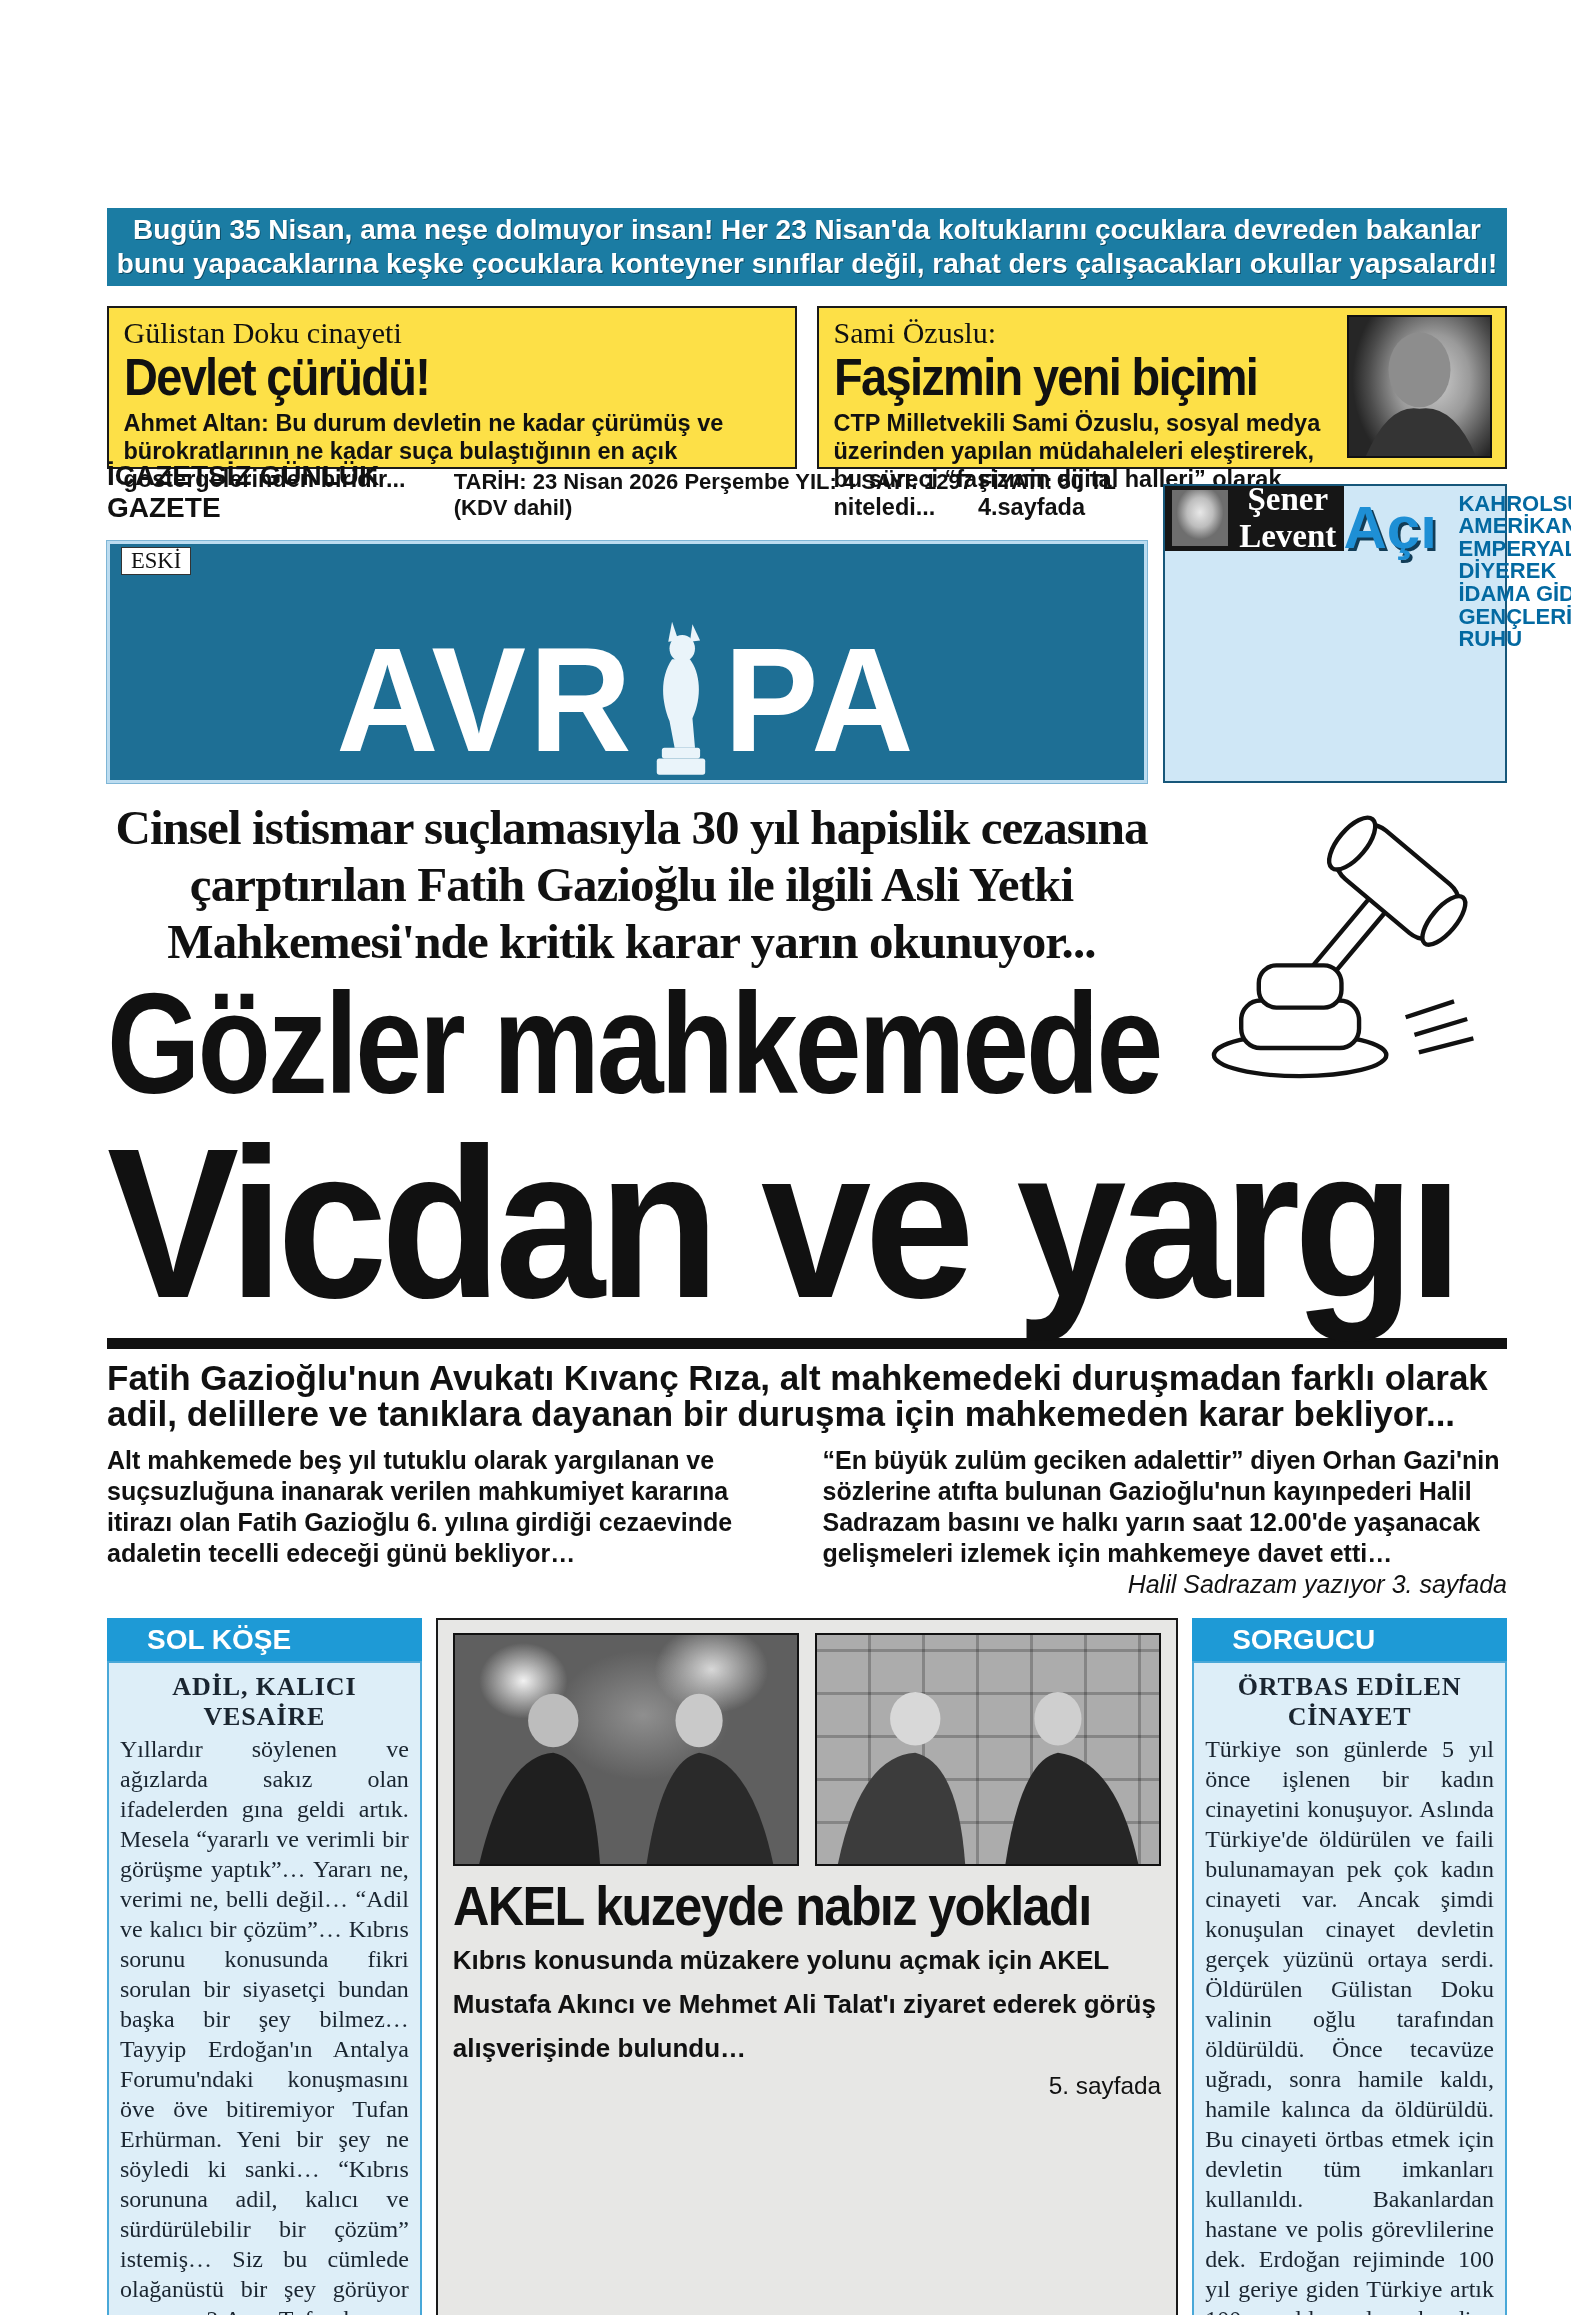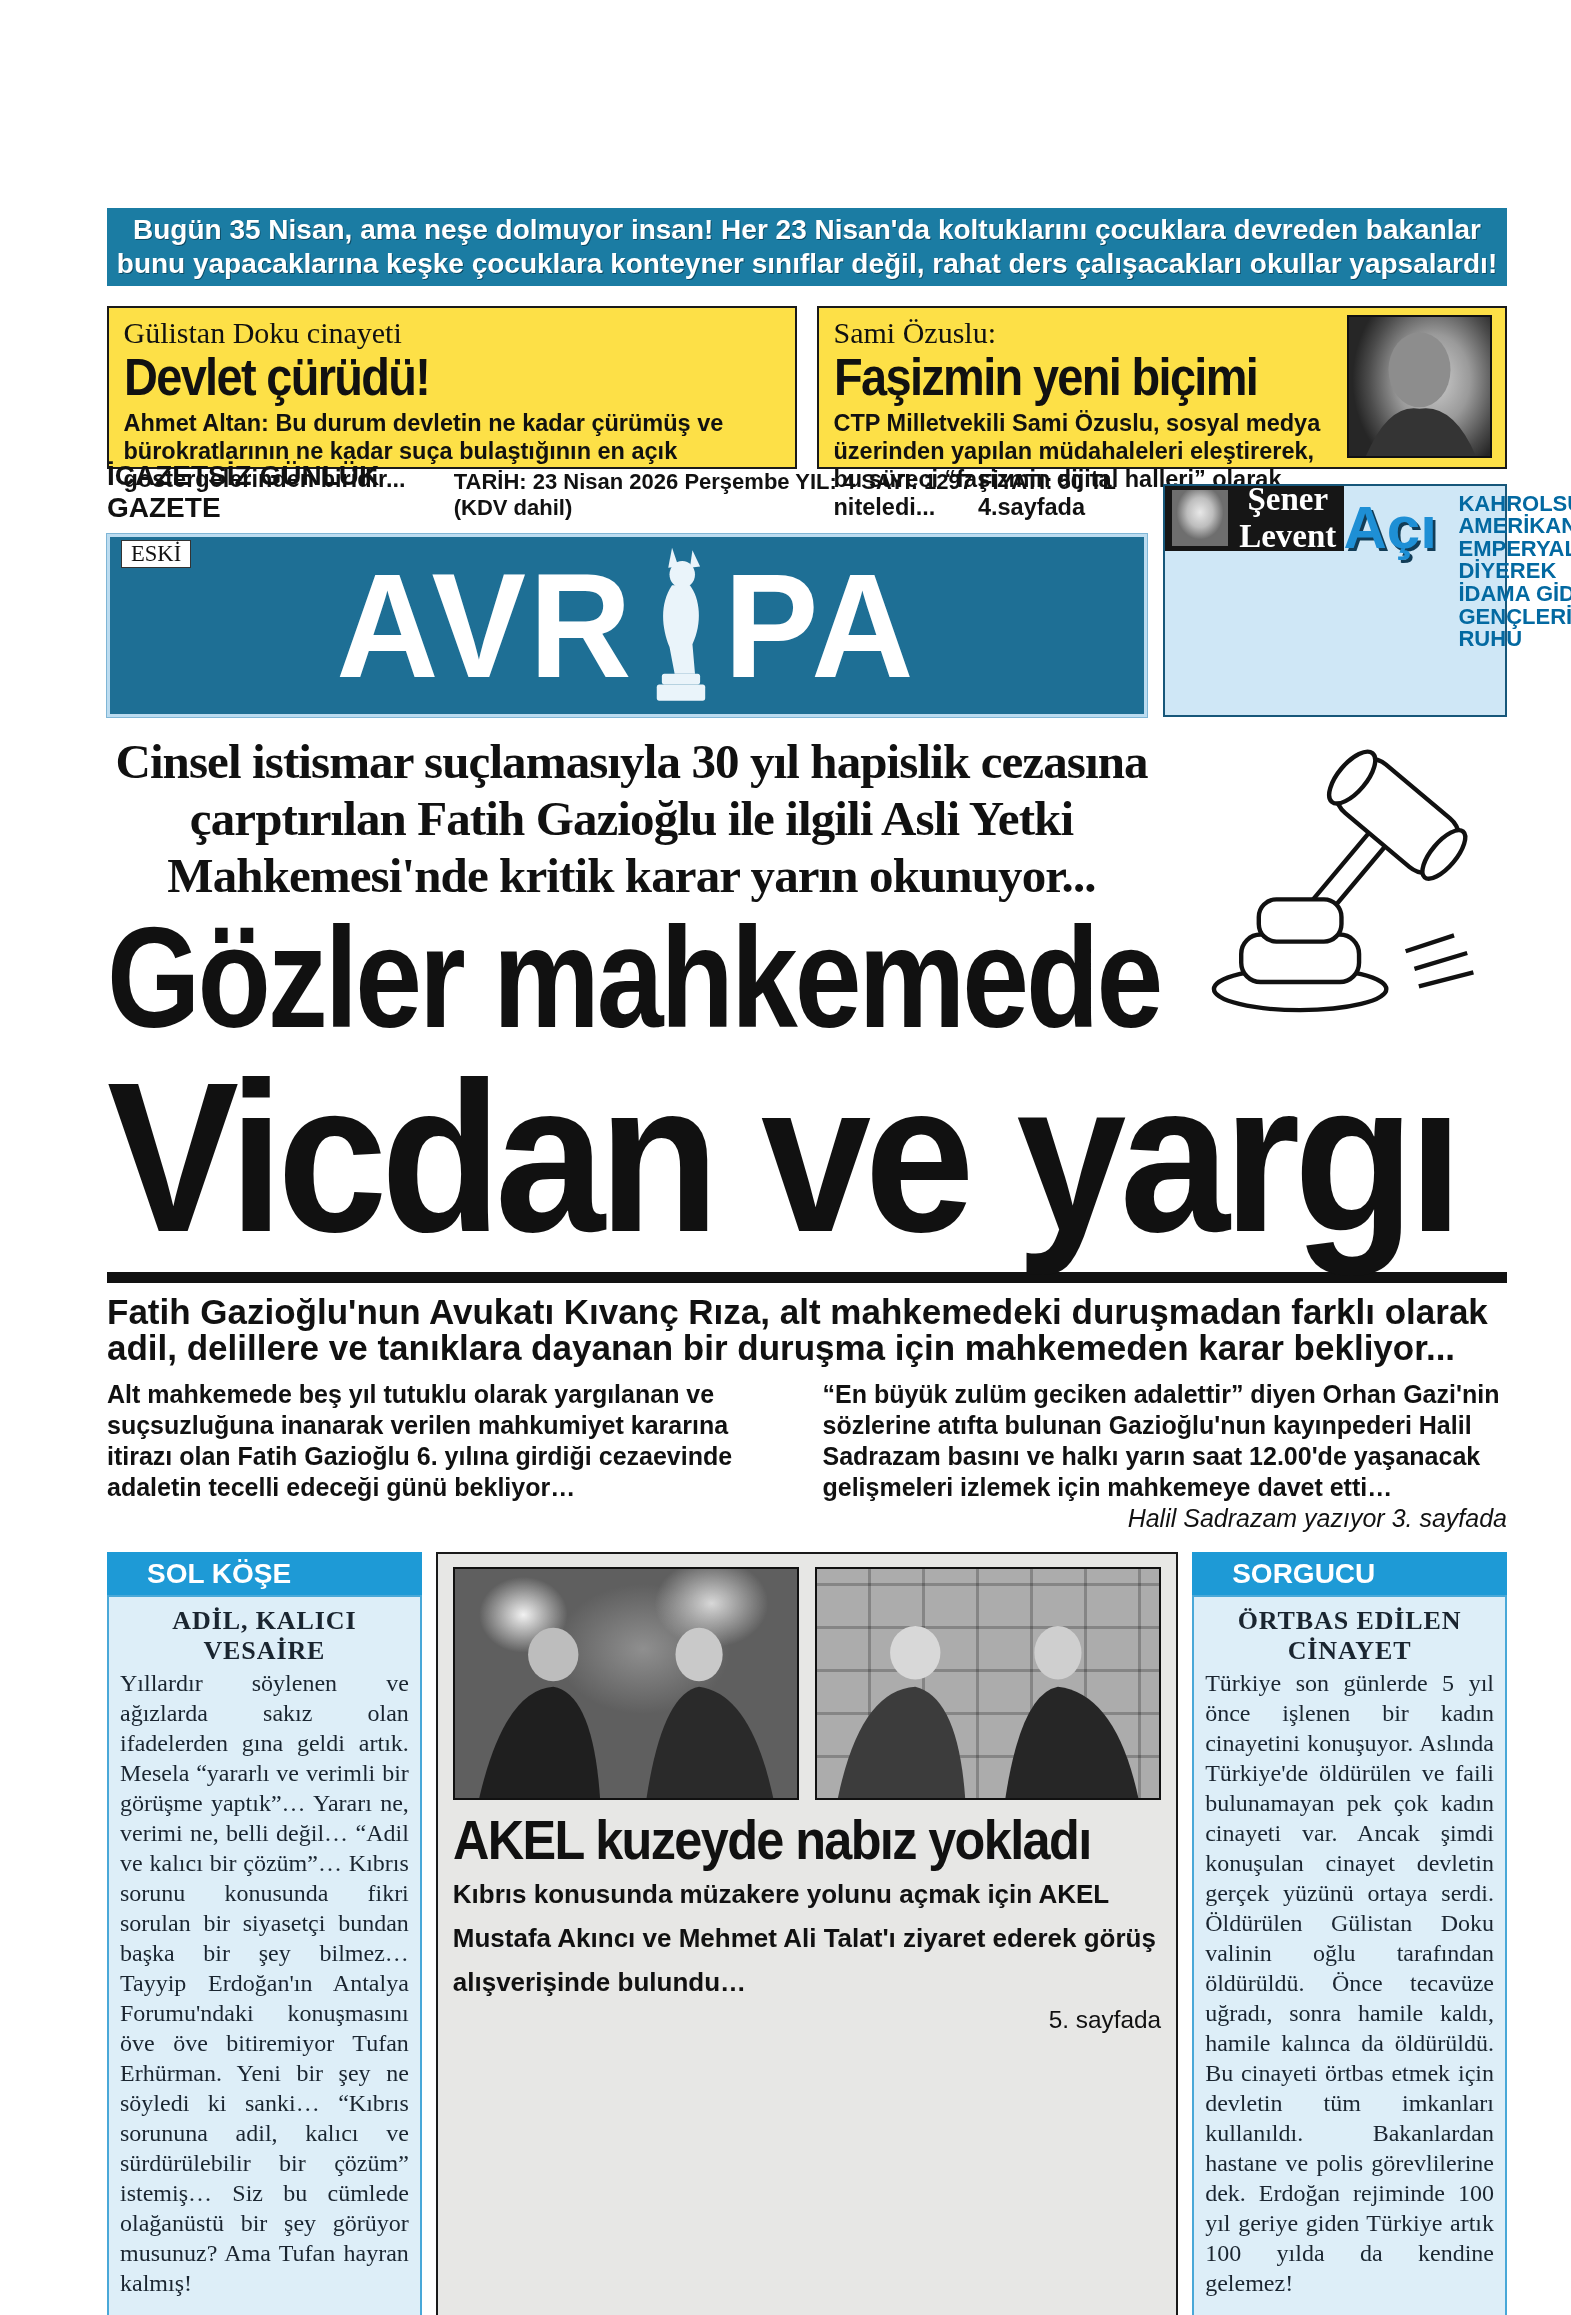--- a/index.html
+++ b/index.html
@@ -30,23 +30,23 @@
   .story-photo.portrait  { width:145px; height:143px; align-self:center; }
   .photo-ref { position:absolute; right:3.6px; bottom:3.6px; background:rgba(20,20,20,.75);
                color:#fff; font-size:20px; padding:0 7.2px; }
 
   
   .mast-grid { display:flex; gap:16.3px; margin-top:14.5px; }
   .mast-left { width:1040px; }
   .info-row { display:flex; justify-content:space-between; align-items:flex-end; height:40px; }
   .gazette-type { font-weight:bold; font-size:28px; letter-spacing:0; }
   .dateline { font-weight:bold; font-size:22px; padding-bottom:2.7px; }
-  .masthead { position:relative; margin-top:10px; height:183px; background:#1e6f95;
+  .masthead { position:relative; margin-top:17px; height:242px; background:#1e6f95;
               border:3.6px solid #bcdcf0; outline:1.8px solid #7fb6d6; display:flex;
-              align-items:center; justify-content:center; }
+              align-items:flex-end; justify-content:center; }
   .eski-box { position:absolute; top:3.6px; left:11px; background:#fff; border:1.8px solid #333;
               font-family:"Liberation Serif", serif; font-size:22.6px; padding:0 9px; color:#111; }
   .logo-text { color:#fff; font-weight:900; font-size:149px; line-height:149px;
                letter-spacing:3.6px; transform:scaleX(.95); display:flex; align-items:center; }
   .thinker { margin:0 5.4px; }
 
   .aci-box { width:344px; border:2.7px solid #17577a; background:#cfe7f6; display:flex;
              flex-direction:row; }
   .aci-head { background:#161616; display:flex; align-items:center; gap:11px; height:65px;
               padding:3.6px 7.2px; }

